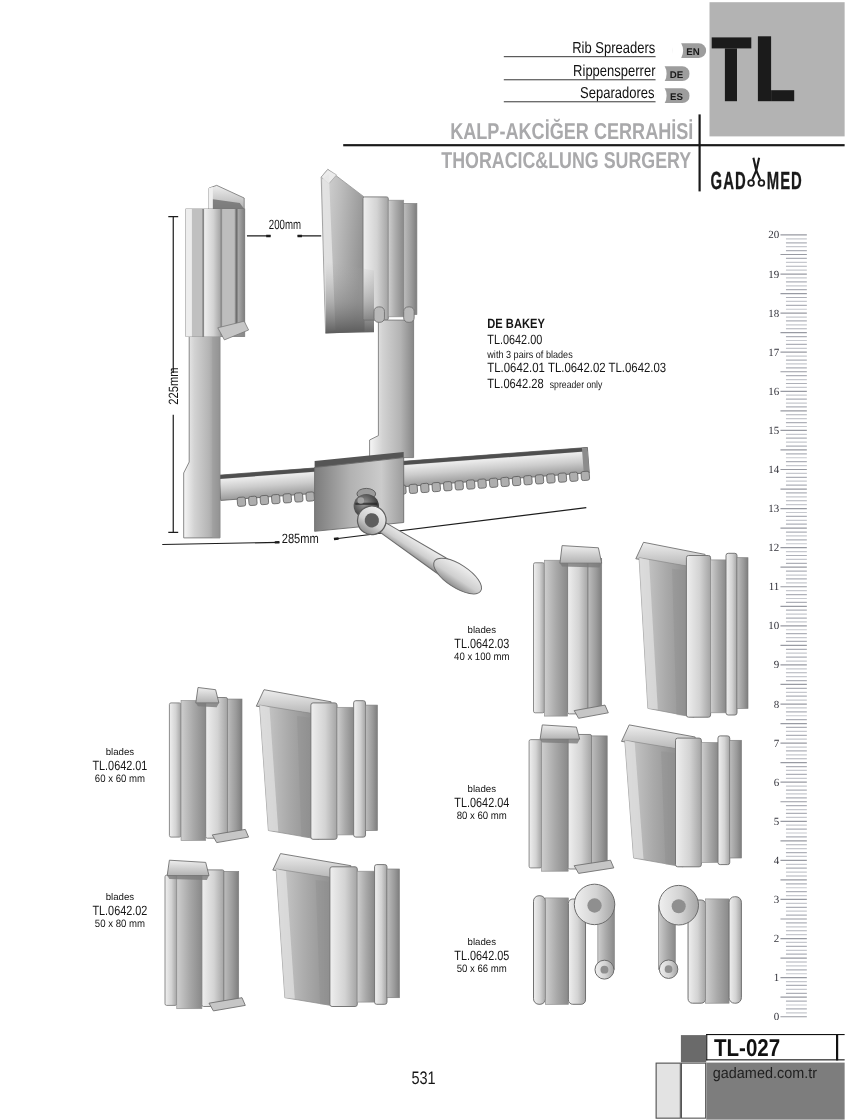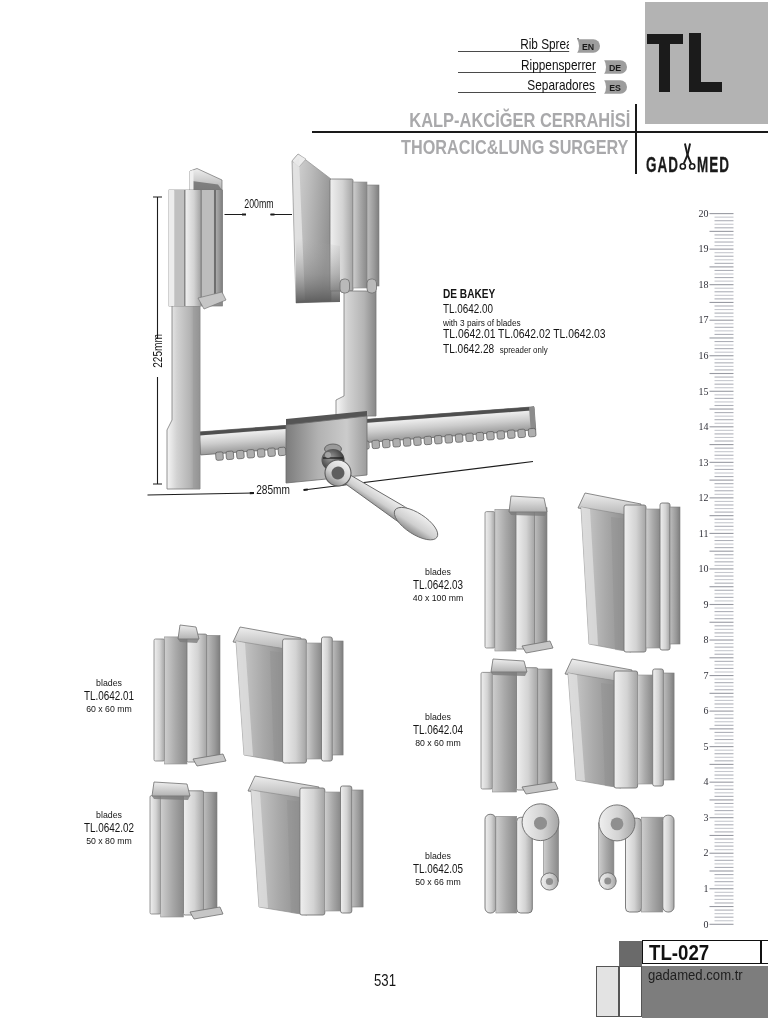--- a/index.html
+++ b/index.html
@@ -449,21 +449,21 @@
 <circle cx="617.0" cy="823.9" r="6.4" fill="#8f8f8f"></circle>
 <g transform="translate(687.5,143.5)" stroke="#1a1a1a" fill="none">
 <path d="M -2.6,0 L 0,11.5 L 3.6,19.8" stroke-width="1.9" stroke-linejoin="round"></path>
 <path d="M 2.6,0 L 0,11.5 L -3.6,19.8" stroke-width="1.9" stroke-linejoin="round"></path>
 <circle cx="-4.7" cy="22.9" r="2.6" stroke-width="1.6"></circle>
 <circle cx="4.7" cy="22.9" r="2.6" stroke-width="1.6"></circle>
 </g>
 </svg>
 <div style="position:absolute;left:458px;top:51.3px;width:138px;height:1.2px;background:#4a4a4a"></div>
 <div class="tr" style="right:172.5px;top:37.2px;font-size:14.5px;color:#111;transform:scaleX(0.815)">Rib Spreaders</div>
-<div style="position:absolute;left:569px;top:38.9px;width:31px;height:27px">
+<div style="position:absolute;left:611px;top:38.9px;width:31px;height:27px">
     <svg width="31" height="14" viewBox="0 0 31 14" style="position:absolute;left:0;top:0">
 <rect x="0" y="0.3" width="31" height="13.4" rx="6.7" fill="#9d9d9d"></rect>
 <ellipse cx="4.5" cy="7" rx="5.5" ry="9.2" fill="#ffffff"></ellipse>
 <text x="19" y="11" font-family="Liberation Sans" font-size="8.8" font-weight="bold" fill="#1a1a1a" text-anchor="middle">EN</text>
 </svg>
   </div>
 <div style="position:absolute;left:458px;top:71.9px;width:138px;height:1.2px;background:#4a4a4a"></div>
 <div class="tr" style="right:172.5px;top:57.9px;font-size:14.5px;color:#111;transform:scaleX(0.815)">Rippensperrer</div>
 <div style="position:absolute;left:595.8px;top:59.5px;width:31px;height:28px">
     <svg width="31" height="14" viewBox="0 0 31 14" style="position:absolute;left:0;top:0">

